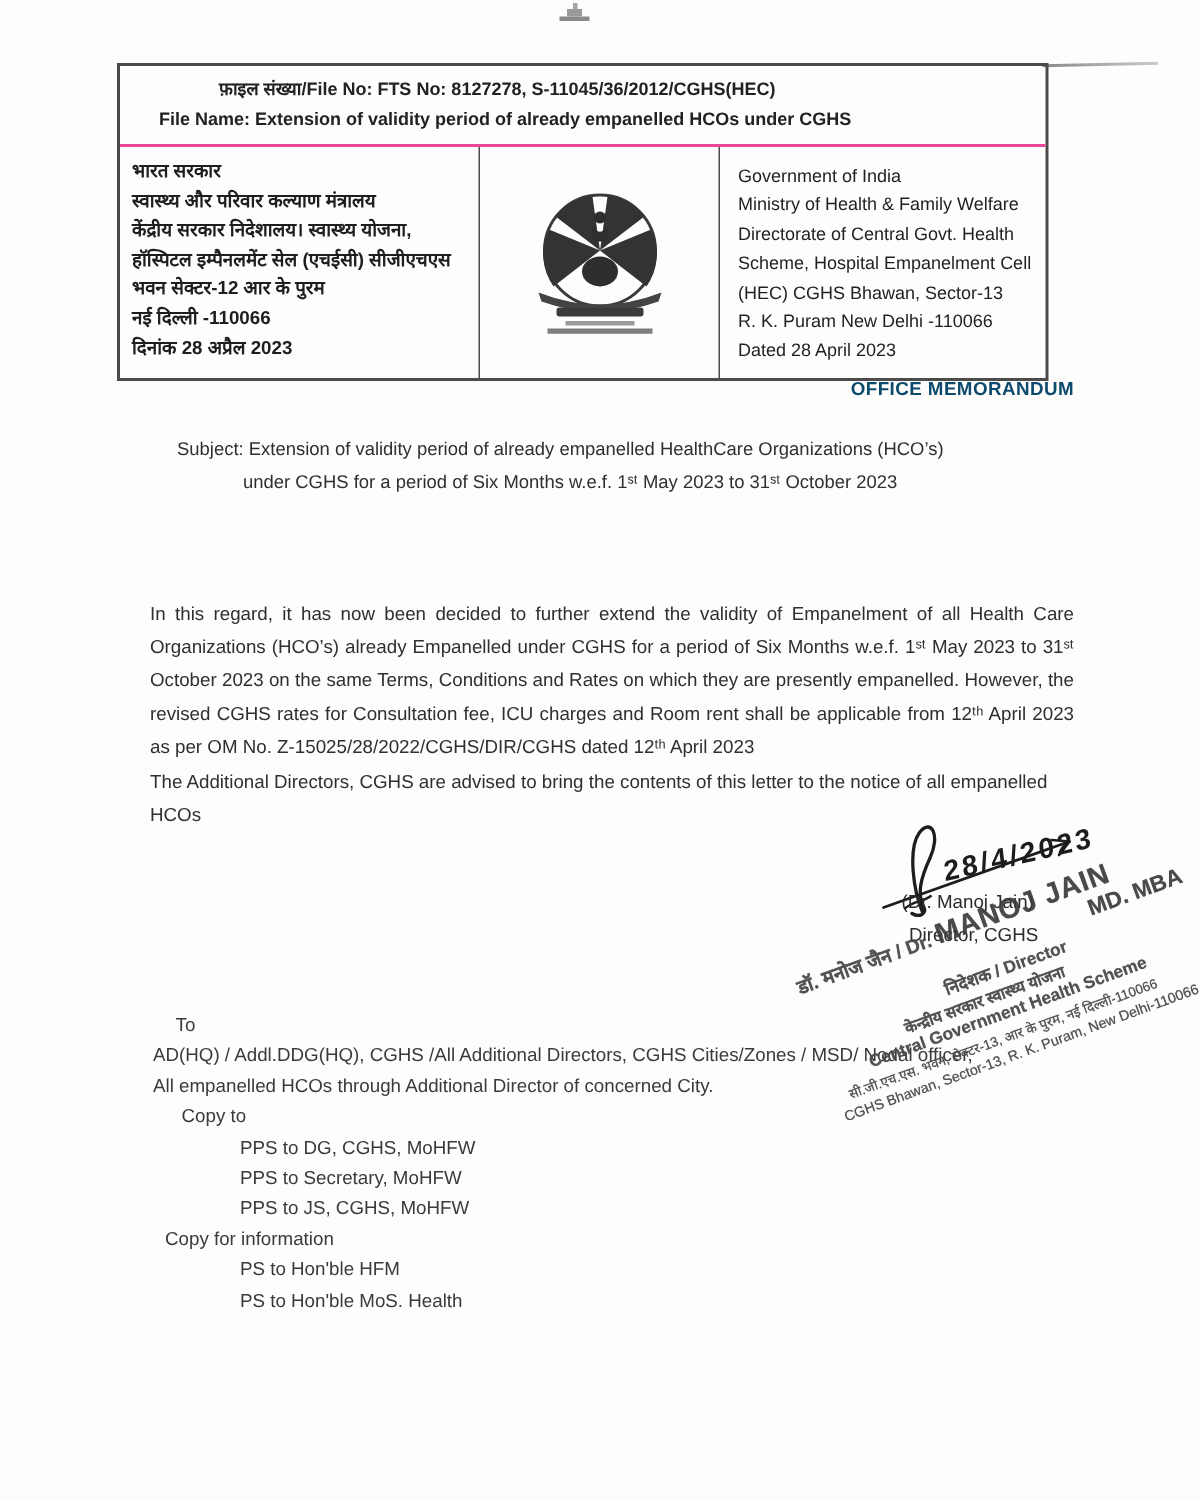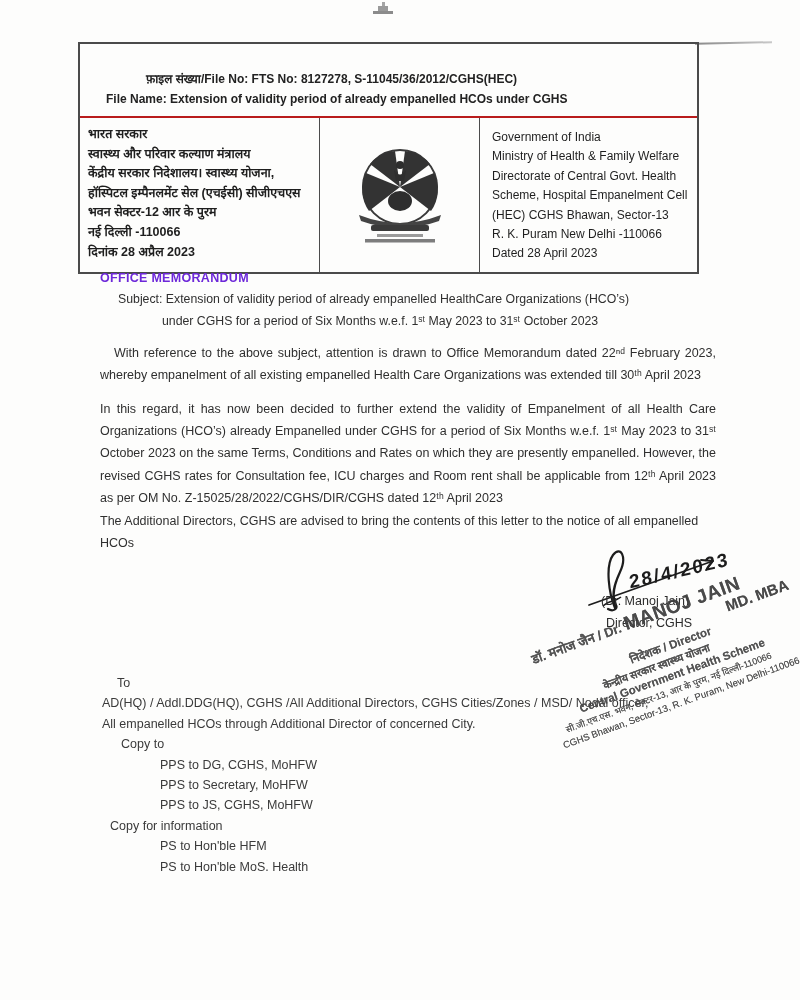--- a/index.html
+++ b/index.html
@@ -2,32 +2,32 @@
 <html><head>
 <meta charset="utf-8">
 <style>
   html,body{margin:0;padding:0;background:#e8e8e8;}
   .page{
     position:relative;width:800px;height:1000px;margin:0 auto;background:#fdfdfc;
     font-family:"Liberation Sans","DejaVu Sans",sans-serif;color:#2d2d2d;overflow:hidden;
   }
   
   .doc-table{position:absolute;left:78px;top:42px;width:617px;border:2px solid #4b4b4b;}
-  .file-row{border-bottom:2px solid #b91c1c;padding:5px 0 7px 0;font-weight:700;font-size:12px;color:#222;line-height:20px;margin-top:20px;}
+  .file-row{border-bottom:2px solid #ec4899;padding:5px 0 7px 0;font-weight:700;font-size:12px;color:#222;line-height:20px;}
   .file-line1{padding-left:66px;}
   .file-line2{padding-left:26px;}
   .org-row{display:flex;}
   .cell{box-sizing:border-box;}
   .cell.hindi{width:240px;border-right:1.5px solid #4b4b4b;padding:7px 15px 8px 8px;
     font-size:12.5px;font-weight:700;color:#1e1e1e;line-height:19.6px;}
   .cell.emblem{width:160px;border-right:1.5px solid #4b4b4b;display:flex;align-items:center;justify-content:center;}
   .cell.english{flex:1;padding:10px 4px 8px 12px;font-size:12px;font-weight:400;color:#1f1f1f;line-height:19.4px;}
   
-  .om-title{position:absolute;left:100px;top:252px;width:616px;text-align:left;
-    font-weight:700;font-size:12.5px;color:#6d28d9;letter-spacing:.3px;margin-top:19px;}
+  .om-title{position:absolute;left:100px;top:252px;width:616px;text-align:right;
+    font-weight:700;font-size:12.5px;color:#0c4a6e;letter-spacing:.3px;}
   .subject{position:absolute;left:118px;top:288px;width:590px;font-size:12.3px;line-height:22px;color:#2f2f2f;}
   .subj2{padding-left:44px;}
   .para{position:absolute;left:100px;width:616px;font-size:12.5px;color:#2f2f2f;text-align:justify;}
   .p1{top:342px;line-height:22.4px;text-indent:14px;}
   .p2{top:398px;line-height:22.2px;}
   .p3{top:510px;line-height:22.2px;width:610px;text-align:left;}
   
   .sig-svg{position:absolute;left:585px;top:548px;}
   .sig-date{position:absolute;left:628px;top:560px;font-size:19px;color:#1c1c1c;
     transform:rotate(-13deg) skewX(-6deg);letter-spacing:2px;font-weight:600;}
@@ -113,21 +113,20 @@
     </div>
   </div>
 
   <div class="om-title">OFFICE MEMORANDUM</div>
 
   <div class="subject">
     <div>Subject: Extension of validity period of already empanelled HealthCare Organizations (HCO’s)</div>
     <div class="subj2">under CGHS for a period of Six Months w.e.f. 1ˢᵗ May 2023 to 31ˢᵗ October 2023</div>
   </div>
 
-  <div class="para p1">With reference to the above subject, attention is drawn to Office Memorandum dated 22ⁿᵈ February 2023, whereby empanelment of all existing empanelled Health Care Organizations was extended till 30ᵗʰ April 2023</div>
   <div class="para p2">In this regard, it has now been decided to further extend the validity of Empanelment of all Health Care Organizations (HCO’s) already Empanelled under CGHS for a period of Six Months w.e.f. 1ˢᵗ May 2023 to 31ˢᵗ October 2023 on the same Terms, Conditions and Rates on which they are presently empanelled. However, the revised CGHS rates for Consultation fee, ICU charges and Room rent shall be applicable from 12ᵗʰ April 2023 as per OM No. Z-15025/28/2022/CGHS/DIR/CGHS dated 12ᵗʰ April 2023</div>
   <div class="para p3">The Additional Directors, CGHS are advised to bring the contents of this letter to the notice of all empanelled HCOs</div>
 
   <svg class="sig-svg" width="170" height="64" viewBox="0 0 170 64">
     <path d="M30 60 C24 46 20 18 28 7 C36 -3 42 9 35 24 C29 37 26 48 31 57 C33 61 28 64 23 61" fill="none" stroke="#1d1d1d" stroke-width="2.2" stroke-linecap="round"></path>
     <path d="M4 57 L128 13" fill="none" stroke="#1d1d1d" stroke-width="1.8" stroke-linecap="round"></path>
     <path d="M128 13 L116 12 M128 13 L121 22" fill="none" stroke="#1d1d1d" stroke-width="1.8" stroke-linecap="round"></path>
     <path d="M18 58 C24 52 30 54 36 49" fill="none" stroke="#1d1d1d" stroke-width="1.6"></path>
   </svg>
   <div class="sig-date">28/4/2023</div>

